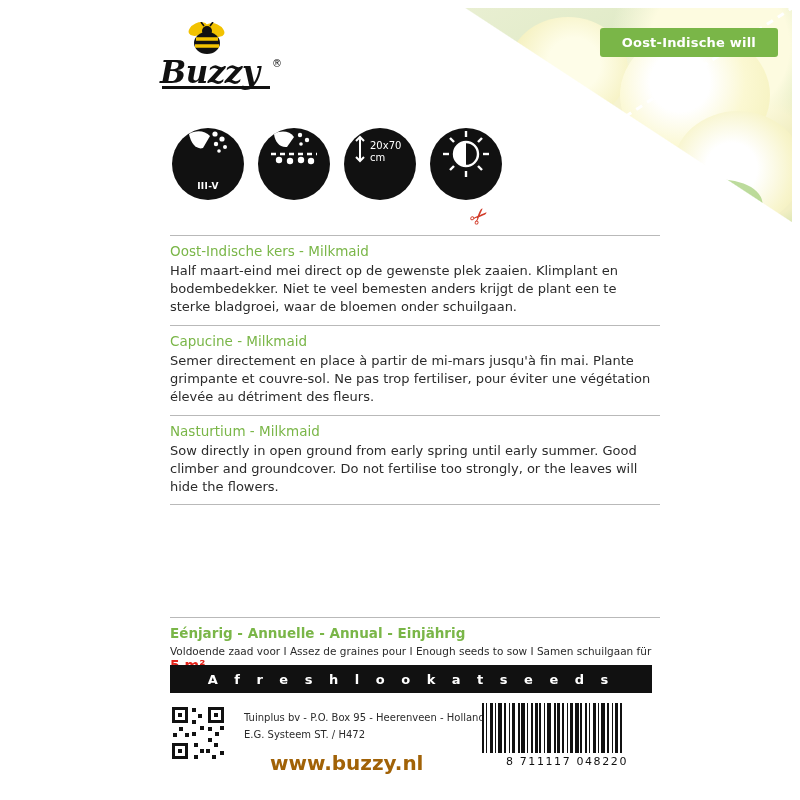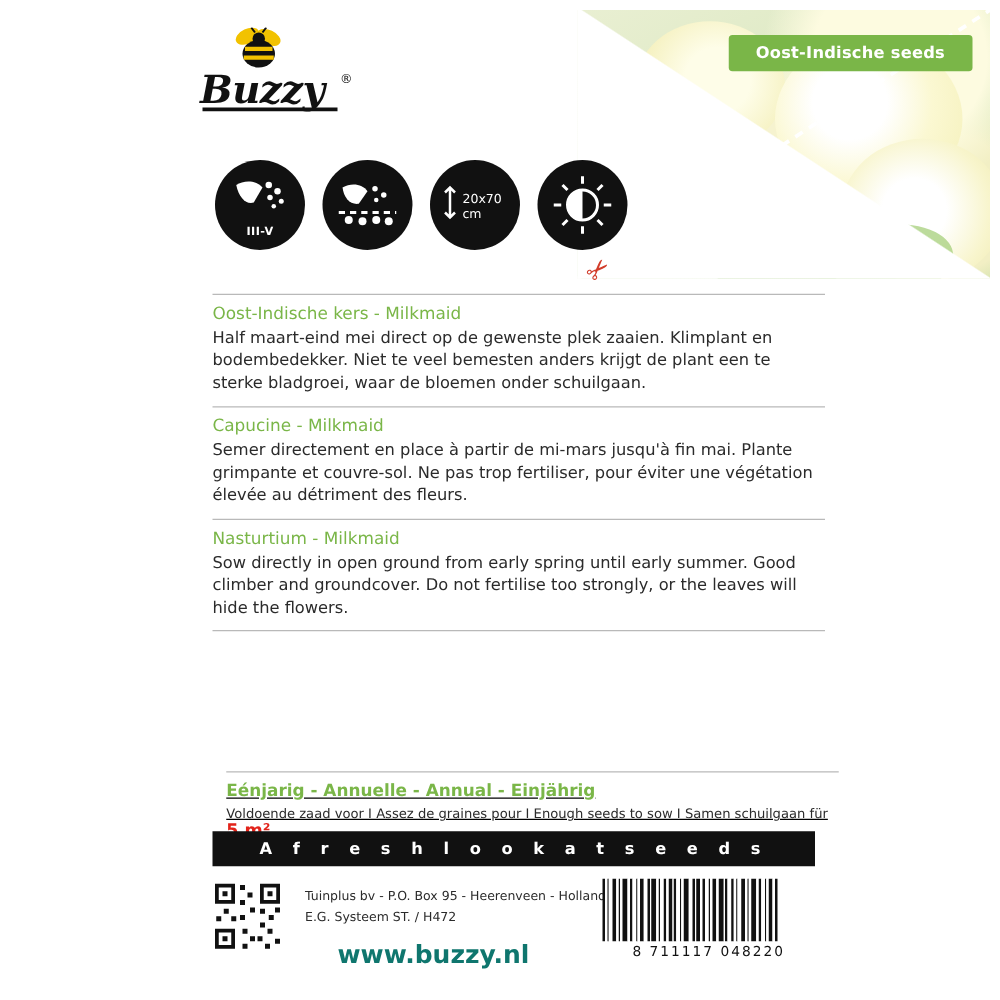--- a/index.html
+++ b/index.html
@@ -143,21 +143,20 @@
     gap: 14px;
   }
   .icon {
     width: 72px;
     height: 72px;
     border-radius: 50%;
     background: #111111;
     color: #ffffff;
     position: relative;
     display: flex;
-    align-items: center;
     justify-content: center;
   }
   .icon-cap {
     position: absolute;
     bottom: 9px;
     left: 0; right: 0;
     text-align: center;
     font-size: 9px;
     font-weight: bold;
     letter-spacing: .3px;
@@ -182,24 +181,23 @@
     margin-bottom: 3px;
   }
   .block-body {
     color: #2b2b2b;
     font-size: 13px;
     line-height: 1.38;
   }
   
   .annual {
     position: absolute;
-    left: 181px;
+    left: 170px;
     top: 608px;
     width: 490px;
-    text-decoration: underline;
   }
   .annual-title {
     color: #7ab648;
     font-weight: bold;
     font-size: 13.5px;
     margin-bottom: 4px;
   }
   .annual-sub {
     font-size: 10.5px;
     color: #2b2b2b;
@@ -244,21 +242,21 @@
     font-size: 10px;
     color: #2b2b2b;
     line-height: 1.7;
   }
   .url {
     position: absolute;
     left: 100px;
     top: 48px;
     font-size: 20px;
     font-weight: bold;
-    color: #0f766e;
+    color: #a16207;
     font-family: "DejaVu Sans", sans-serif;
   }
   .barcode {
     position: absolute;
     right: 0; top: 0;
     width: 170px;
     height: 68px;
   }
   .bc-bars {
     width: 170px;
@@ -296,21 +294,21 @@
     <div class="photo-mask"></div>
   </div>
 
   <div class="cut-line">
     <svg width="330" height="215" viewBox="0 0 330 215" aria-hidden="true">
       <line x1="0" y1="215" x2="330" y2="0" stroke="#ffffff" stroke-width="3" stroke-dasharray="7 6"></line>
     </svg>
     <span class="scissors">✂</span>
   </div>
 
-  <div class="name-tag">Oost-Indische seeds</div>
+  <div class="name-tag">Oost-Indische will</div>
 
   <div class="logo">
     <div class="bee">
       <svg width="46" height="34" viewBox="0 0 46 34" aria-hidden="true">
         <ellipse cx="14" cy="7" rx="10" ry="6" fill="#f2c200" transform="rotate(-25 14 7)"></ellipse>
         <ellipse cx="31" cy="8" rx="10" ry="6" fill="#f2c200" transform="rotate(25 31 8)"></ellipse>
         <ellipse cx="23" cy="21" rx="13" ry="11" fill="#111111"></ellipse>
         <path d="M12 17 h22 M11 24 h24" stroke="#f2c200" stroke-width="3.4" fill="none"></path>
         <circle cx="23" cy="9" r="5" fill="#111111"></circle>
         <path d="M20 4 l-3 -4 M26 4 l3 -4" stroke="#111111" stroke-width="1.6"></path>

